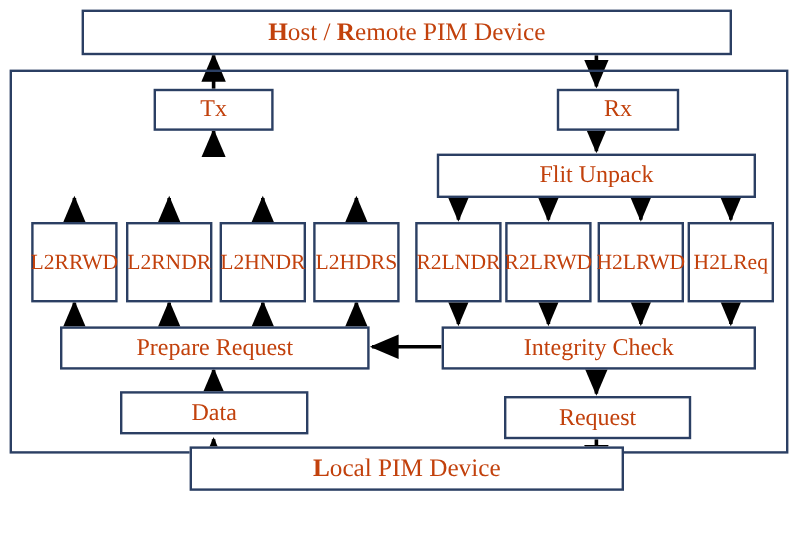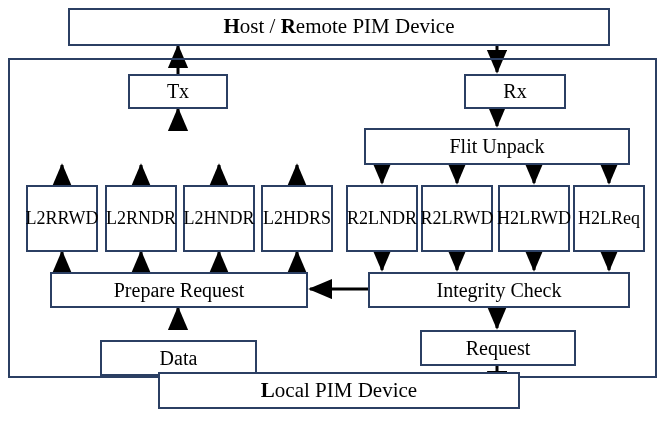--- a/index.html
+++ b/index.html
@@ -24,21 +24,21 @@
   }
   .node {
     position: absolute;
     box-sizing: border-box;
     background: #ffffff;
     border: 2px solid #2b3f63;
     display: flex;
     align-items: center;
     justify-content: center;
     text-align: center;
-    color: #000000;
+    color: #c2410c;
     line-height: 1.02;
     z-index: 3;
   }
   .container-box {
     position: absolute;
     box-sizing: border-box;
     background: transparent;
     border: 2px solid #2b3f63;
     z-index: 1;
   }
@@ -156,21 +156,21 @@
     <span class="lbl2">Req</span>
   </div>
 
   <div class="node t-mid" style="left:50px; top:272px; width:258px; height:36px;">
     <span>Prepare Request</span>
   </div>
   <div class="node t-mid" style="left:368px; top:272px; width:262px; height:36px;">
     <span>Integrity Check</span>
   </div>
 
-  <div class="node t-mid" style="left:100px; top:340px; width:157px; height:36px;">
+  <div class="node t-mid" style="left:100px; top:326px; width:157px; height:36px;">
     <span>Data</span>
   </div>
   <div class="node t-mid" style="left:420px; top:330px; width:156px; height:36px;">
     <span>Request</span>
   </div>
 
   <div class="node t-big" style="left:158px; top:372px; width:362px; height:37px;">
     <span>
       <span class="cap">L</span><span>ocal PIM Device</span>
     </span>

